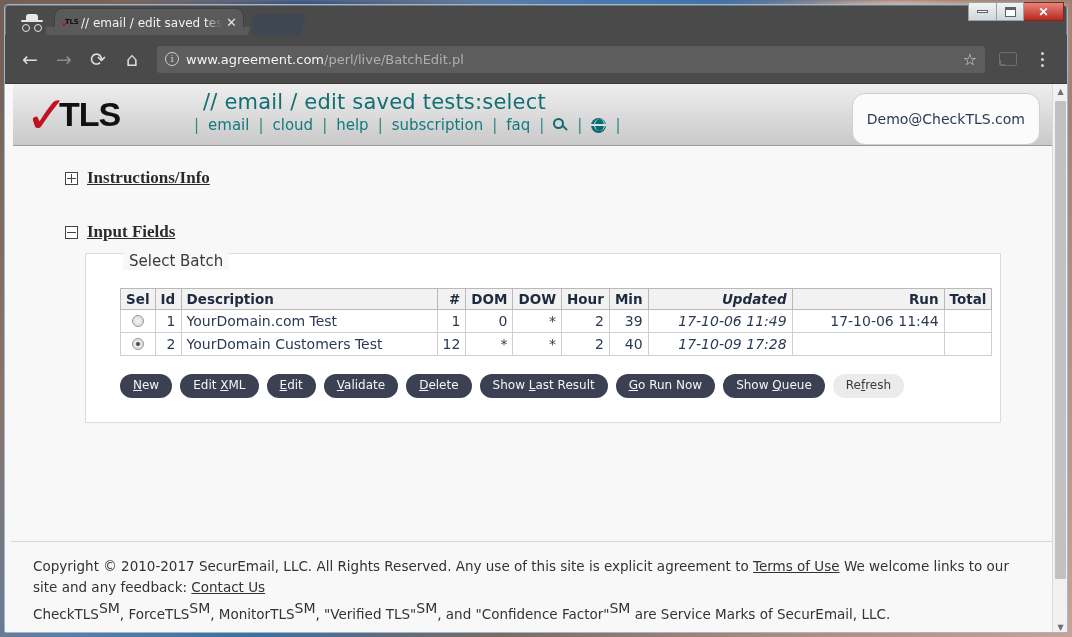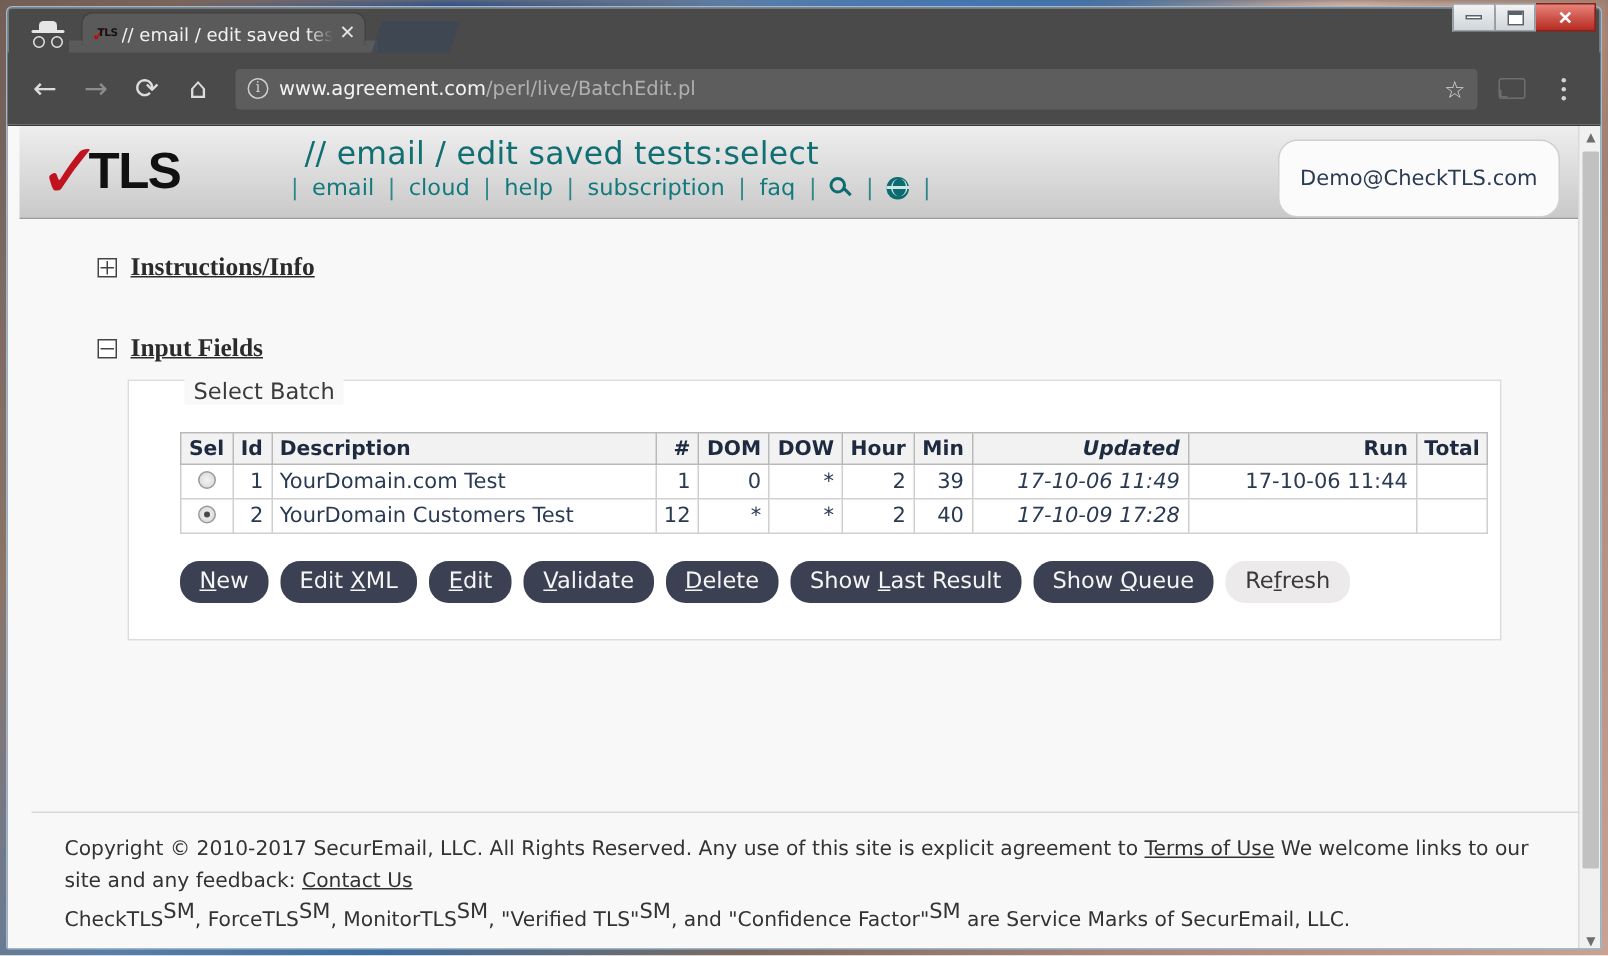--- a/index.html
+++ b/index.html
@@ -243,29 +243,29 @@
     background:radial-gradient(#f4f4f4,#d4d4d4); border:1px solid #9a9a9a; position:relative; vertical-align:-1px;
   }
   .radio.on:after{
     content:""; position:absolute; left:3px; top:3px; width:4px;height:4px;border-radius:50%;background:#4a4a4a;
   }
 
   
   #btn-row { margin:18px 0 0 34px; display:flex; align-items:center; gap:8px; }
   .btn {
     background:#3b4152; color:#f5f5f5; border-radius:13px; border:none;
-    padding:5px 13px 6px; font-size:15px; font-family:"DejaVu Sans", sans-serif;
+    padding:5px 13px 6px; font-size:12px; font-family:"DejaVu Sans", sans-serif;
     white-space:nowrap; line-height:1.1;
   }
   .btn u { text-decoration:underline; }
   .btn.light { background:#eceaea; color:#3a3a3a; }
 
   
   #footer {
-    position:absolute; left:16px; right:0; bottom:0; padding:14px 22px 10px 22px;
+    position:absolute; left:6px; right:0; bottom:0; padding:14px 22px 10px 22px;
     border-top:1px solid #d8d8d8; background:#f8f8f8;
     font-size:13.5px; color:#333; line-height:1.55;
     font-family:"DejaVu Sans", sans-serif;
   }
   #footer a { color:#333; text-decoration:underline; }
   #footer sup { font-size:14px; }
 
   
   #scrollbar {
     position:absolute; right:0; top:0; width:15px; height:551px;
@@ -462,20 +462,21 @@
                 </tbody>
               </table>
 
               <div id="btn-row">
                 <button class="btn"><span></span><u>N</u><span>ew</span></button>
                 <button class="btn"><span>Edit </span><u>X</u><span>ML</span></button>
                 <button class="btn"><span></span><u>E</u><span>dit</span></button>
                 <button class="btn"><span></span><u>V</u><span>alidate</span></button>
                 <button class="btn"><span></span><u>D</u><span>elete</span></button>
                 <button class="btn"><span>Show </span><u>L</u><span>ast Result</span></button>
+                <button class="btn"><span></span><u>G</u><span>o Run Now</span></button>
                 <button class="btn"><span>Show </span><u>Q</u><span>ueue</span></button>
                 <button class="btn light"><span>Re</span><u>f</u><span>resh</span></button>
               </div>
 
             </div>
           </div>
         </div>
 
         <div id="footer">
           <div>

